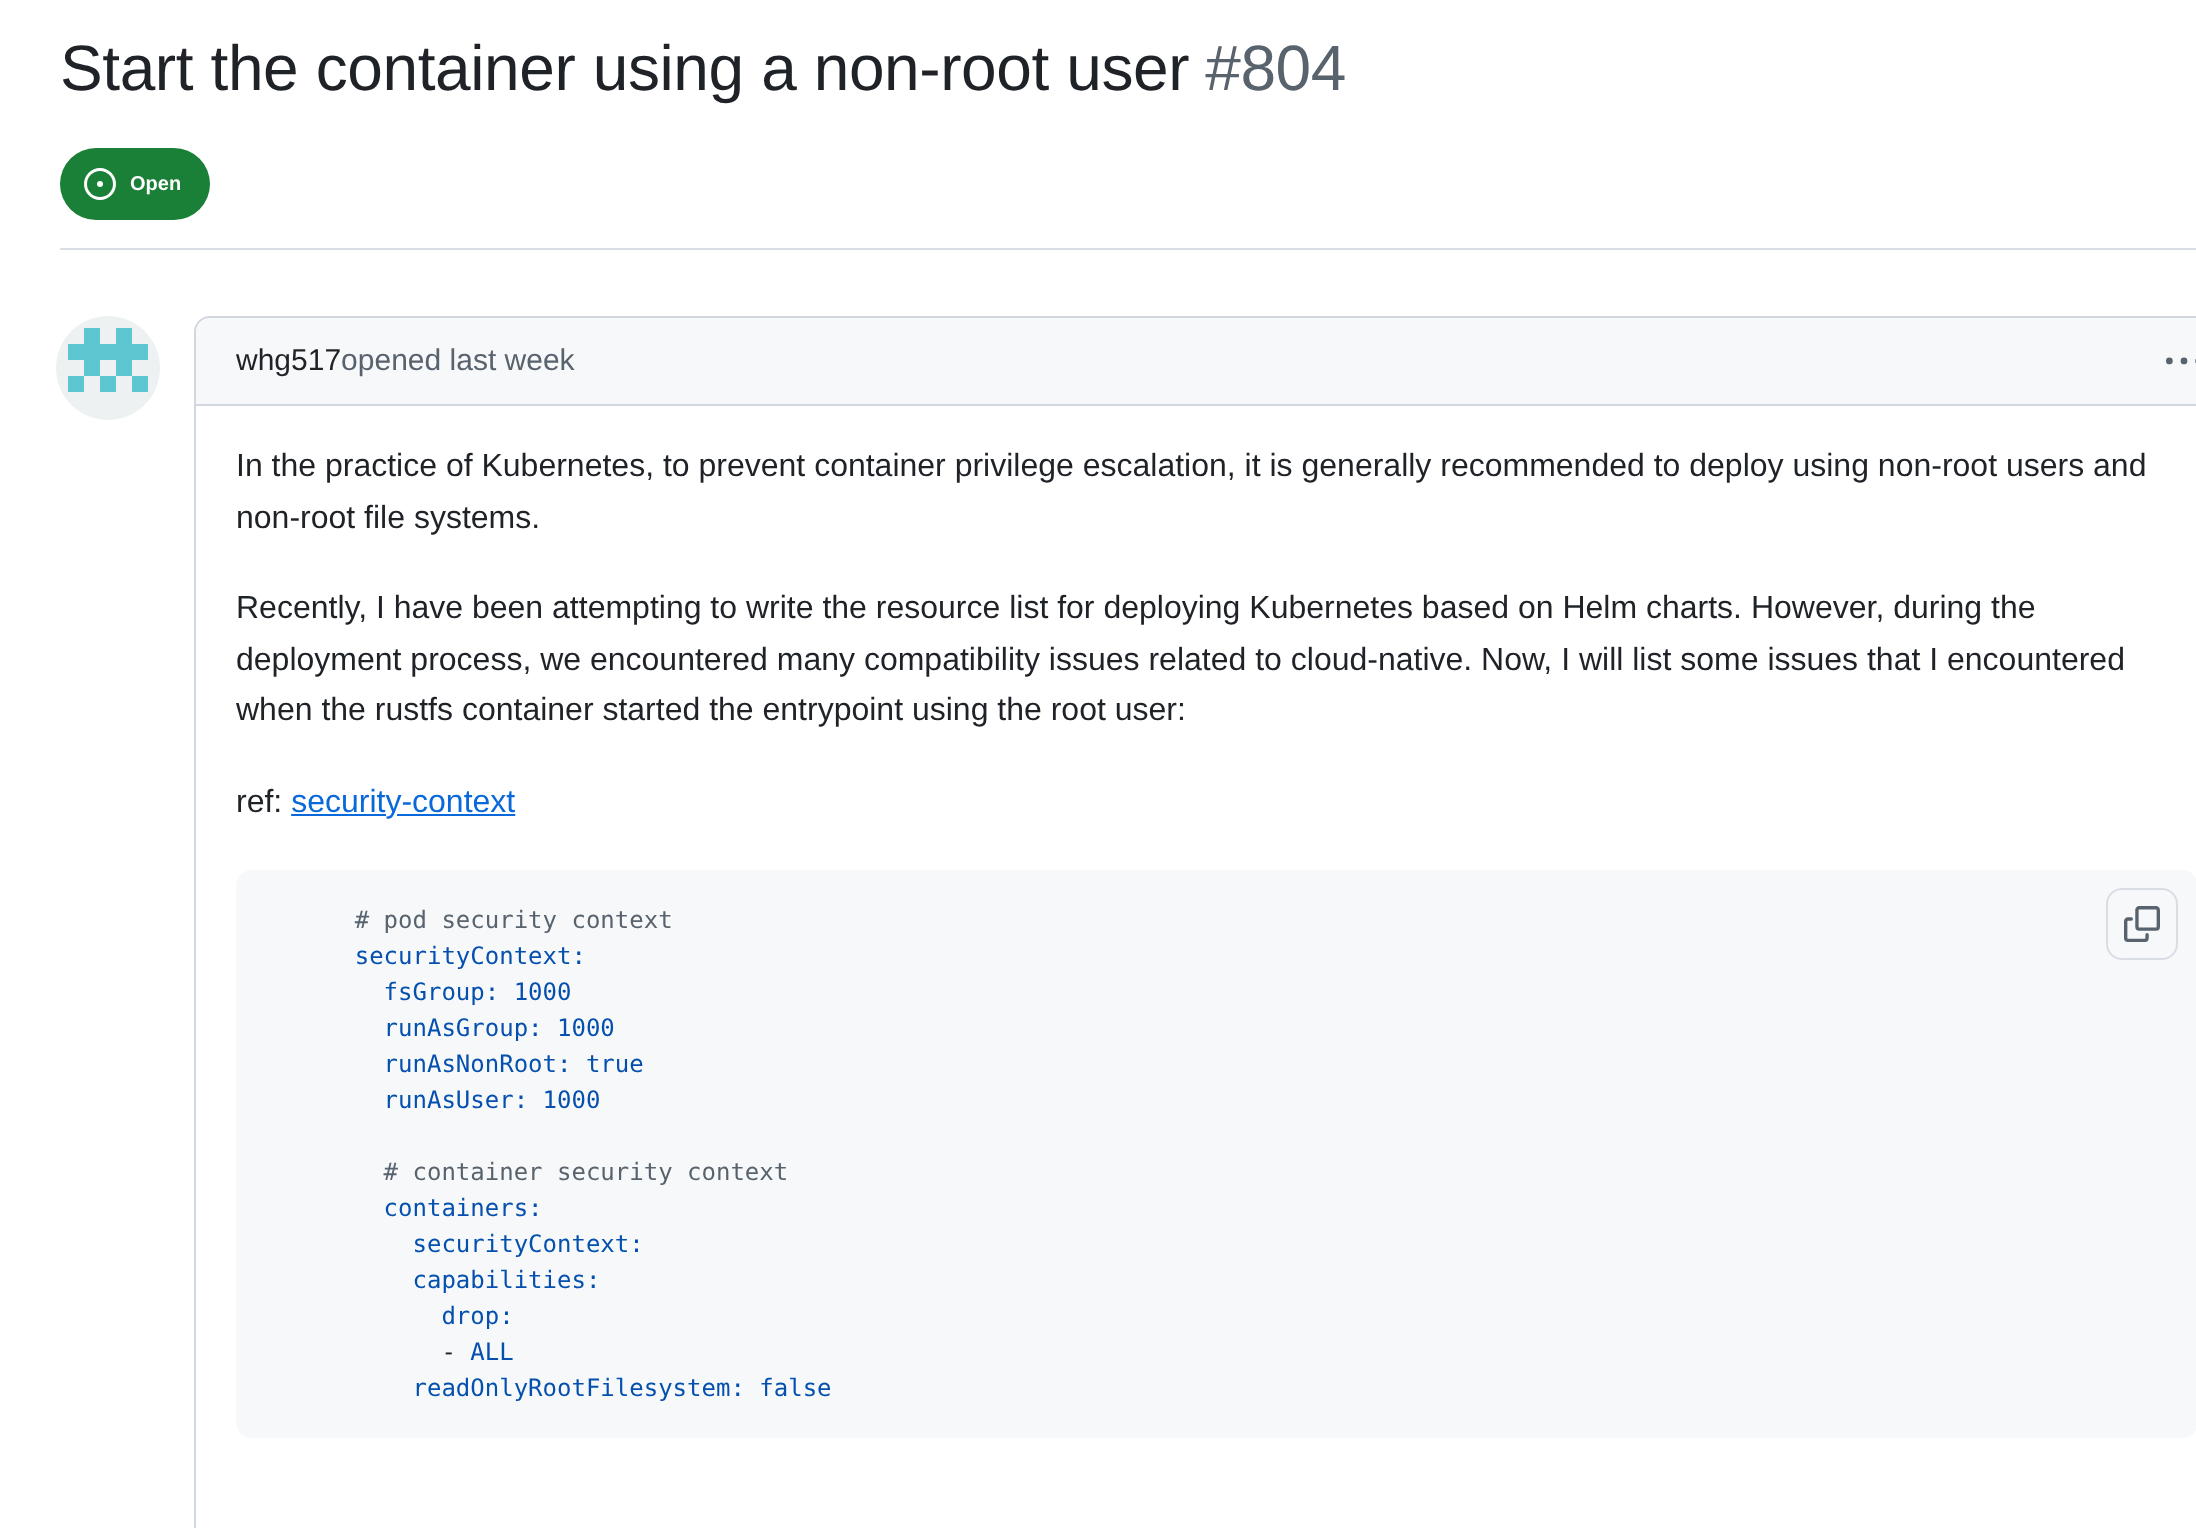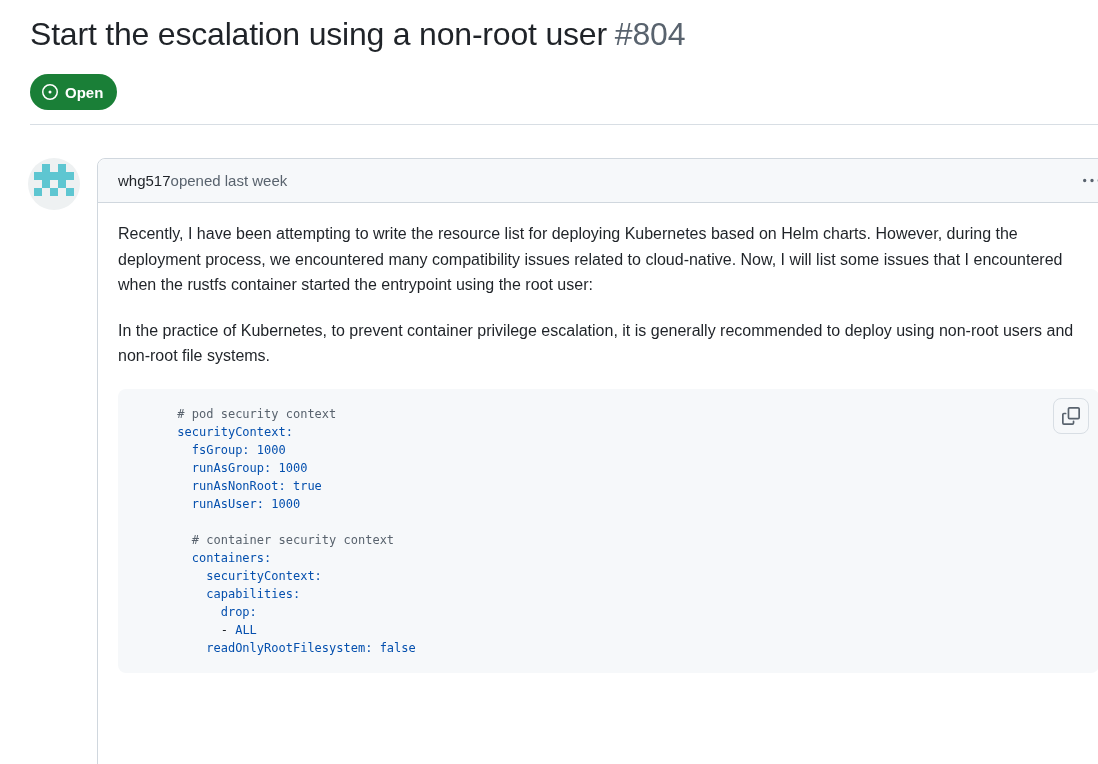--- a/index.html
+++ b/index.html
@@ -31,21 +31,21 @@
   .state-badge {
     margin-top: 20px;
     display: inline-flex;
     align-items: center;
     gap: 7px;
     height: 36px;
     padding: 0 14px 0 12px;
     border-radius: 18px;
     background: #1a7f37;
     color: #ffffff;
-    font-size: 15px;
+    font-size: 10px;
     font-weight: 700;
     border: none;
   }
   .state-badge svg { display: block; }
   hr.title-divider {
     border: 0;
     border-top: 1px solid #d8dee4;
     margin: 14px 0 0;
   }
   .thread {
@@ -150,21 +150,21 @@
     cursor: pointer;
     padding: 0;
   }
 </style>
 </head>
 <body>
 
 <div class="page">
 
   <h1 class="issue-title">
-    <span>Start the escalation using a non-root user</span><span class="issue-number">#804</span>
+    <span>Start the container using a non-root user</span><span class="issue-number">#804</span>
   </h1>
 
   <div>
     <span class="state-badge">
       <span style="display:flex">
         <svg width="16" height="16" viewBox="0 0 16 16" fill="#ffffff" aria-hidden="true">
           <path d="M8 9.5a1.5 1.5 0 1 0 0-3 1.5 1.5 0 0 0 0 3Z"></path>
           <path d="M8 0a8 8 0 1 1 0 16A8 8 0 0 1 8 0ZM1.5 8a6.5 6.5 0 1 0 13 0 6.5 6.5 0 0 0-13 0Z"></path>
         </svg>
       </span>
@@ -213,22 +213,23 @@
         <button class="kebab-button">
           <span style="display:flex">
             <svg width="18" height="18" viewBox="0 0 16 16" fill="currentColor" aria-hidden="true">
               <path d="M8 9a1.5 1.5 0 1 0 0-3 1.5 1.5 0 0 0 0 3ZM1.5 9a1.5 1.5 0 1 0 0-3 1.5 1.5 0 0 0 0 3Zm13 0a1.5 1.5 0 1 0 0-3 1.5 1.5 0 0 0 0 3Z"></path>
             </svg>
           </span>
         </button>
       </div>
 
       <div class="comment-body">
+        <p>In the practice of Kubernetes, to prevent container privilege escalation, it is generally recommended to deploy using non-root users and non-root file systems.</p>
         <p>Recently, I have been attempting to write the resource list for deploying Kubernetes based on Helm charts. However, during the deployment process, we encountered many compatibility issues related to cloud-native. Now, I will list some issues that I encountered when the rustfs container started the entrypoint using the root user:</p>
-        <p>In the practice of Kubernetes, to prevent container privilege escalation, it is generally recommended to deploy using non-root users and non-root file systems.</p>
+        <p><span>ref: </span><a class="ref-link">security-context</a></p>
 
         <div class="code-wrap">
           <button class="copy-button">
             <span style="display:flex">
               <svg width="18" height="18" viewBox="0 0 16 16" fill="currentColor" aria-hidden="true">
                 <path d="M0 6.75C0 5.784.784 5 1.75 5h1.5a.75.75 0 0 1 0 1.5h-1.5a.25.25 0 0 0-.25.25v7.5c0 .138.112.25.25.25h7.5a.25.25 0 0 0 .25-.25v-1.5a.75.75 0 0 1 1.5 0v1.5A1.75 1.75 0 0 1 9.25 16h-7.5A1.75 1.75 0 0 1 0 14.25Z"></path>
                 <path d="M5 1.75C5 .784 5.784 0 6.75 0h7.5C15.216 0 16 .784 16 1.75v7.5A1.75 1.75 0 0 1 14.25 11h-7.5A1.75 1.75 0 0 1 5 9.25Zm1.75-.25a.25.25 0 0 0-.25.25v7.5c0 .138.112.25.25.25h7.5a.25.25 0 0 0 .25-.25v-7.5a.25.25 0 0 0-.25-.25Z"></path>
               </svg>
             </span>
           </button>

